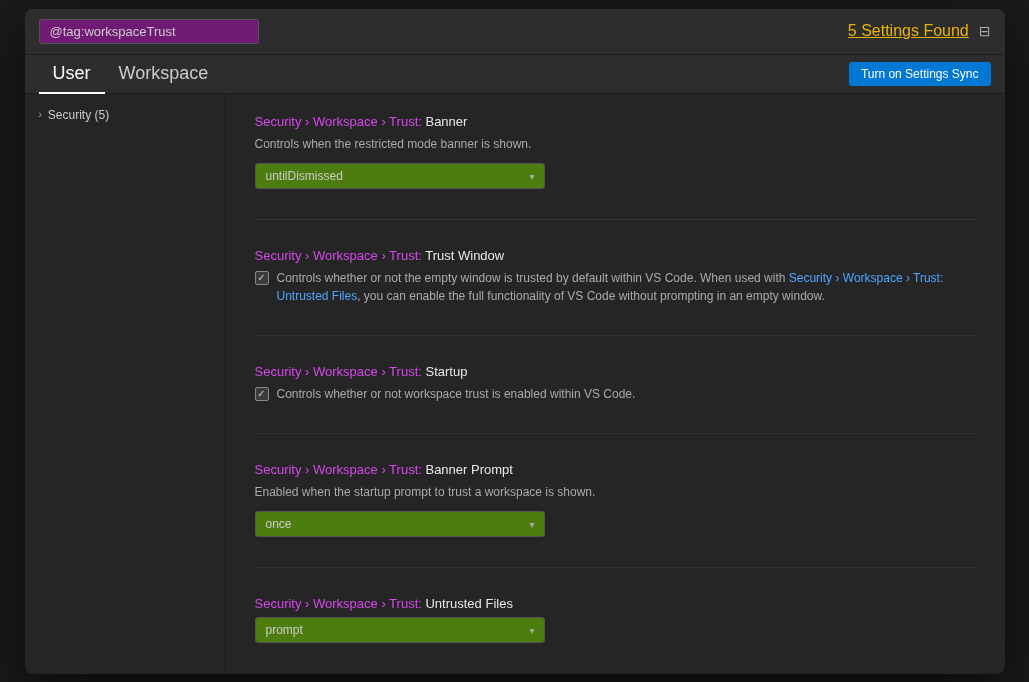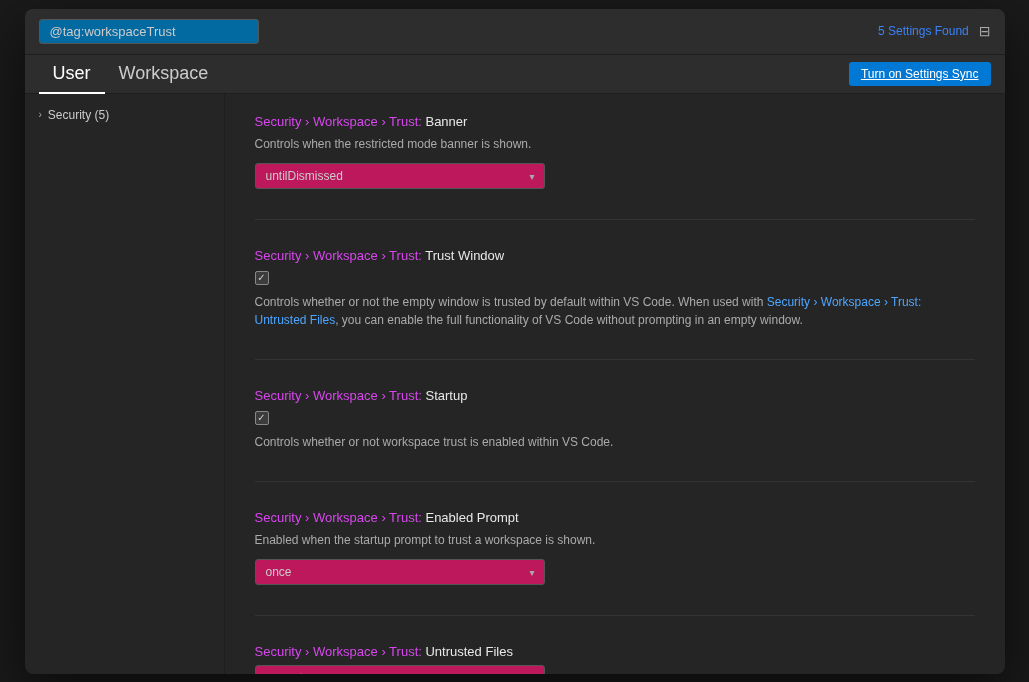--- a/index.html
+++ b/index.html
@@ -25,40 +25,41 @@
     .search-bar {
       background: #2d2d2d;
       padding: 10px 14px;
       display: flex;
       align-items: center;
       justify-content: space-between;
       border-bottom: 1px solid #1e1e1e;
     }
 
     .search-input-area {
-      background: #0369a1;
+      background: #701a75;
       border: 1px solid #555;
       border-radius: 3px;
       padding: 4px 10px;
       color: #ccc;
       font-size: 13px;
       width: 220px;
     }
 
     .search-right {
       display: flex;
       align-items: center;
       gap: 10px;
       color: #aaa;
       font-size: 12px;
     }
 
     .settings-found-count {
-      color: #3b82f6;
-      font-size: 12px;
+      color: #eab308;
+      font-size: 16px;
+      text-decoration: underline;
     }
 
     .filter-icon {
       color: #aaa;
       font-size: 14px;
       cursor: pointer;
     }
 
     
     .tabs-row {
@@ -91,21 +92,20 @@
 
     .sync-button {
       background: #0078d4;
       color: #fff;
       border: none;
       border-radius: 3px;
       padding: 5px 12px;
       font-size: 12px;
       cursor: pointer;
       white-space: nowrap;
-      text-decoration: underline;
     }
 
     
     .main-content {
       display: flex;
       height: 580px;
       overflow: hidden;
     }
 
     
@@ -169,21 +169,21 @@
       color: #4da6ff;
       text-decoration: none;
     }
 
     .select-wrapper {
       position: relative;
       display: inline-block;
     }
 
     .setting-select {
-      background: #be185d;
+      background: #4d7c0f;
       border: 1px solid #555;
       border-radius: 3px;
       color: #ccc;
       font-size: 12px;
       padding: 5px 30px 5px 10px;
       width: 290px;
       appearance: none;
       cursor: pointer;
       outline: none;
     }
@@ -196,21 +196,20 @@
       color: #aaa;
       font-size: 10px;
       pointer-events: none;
     }
 
     .checkbox-row {
       display: flex;
       align-items: flex-start;
       gap: 8px;
       margin-bottom: 6px;
-      flex-direction: column;
     }
 
     .checkbox-icon {
       margin-top: 2px;
       width: 14px;
       height: 14px;
       border: 1px solid #888;
       border-radius: 2px;
       background: #3c3c3c;
       display: flex;
@@ -307,21 +306,21 @@
         <div class="checkbox-row">
           <div class="checkbox-icon checked"></div>
           <div class="checkbox-label">Controls whether or not workspace trust is enabled within VS Code.</div>
         </div>
       </div>
 
       <hr class="divider">
 
       <div class="setting-group">
         <div class="setting-title">
-          <span class="breadcrumb">Security › Workspace › Trust: </span><span class="bold">Enabled Prompt</span>
+          <span class="breadcrumb">Security › Workspace › Trust: </span><span class="bold">Banner Prompt</span>
         </div>
         <div class="setting-desc">Enabled when the startup prompt to trust a workspace is shown.</div>
         <div class="select-wrapper">
           <select class="setting-select">
             <option>once</option>
             <option>always</option>
             <option>never</option>
           </select>
           <span class="select-arrow">▾</span>
         </div>

